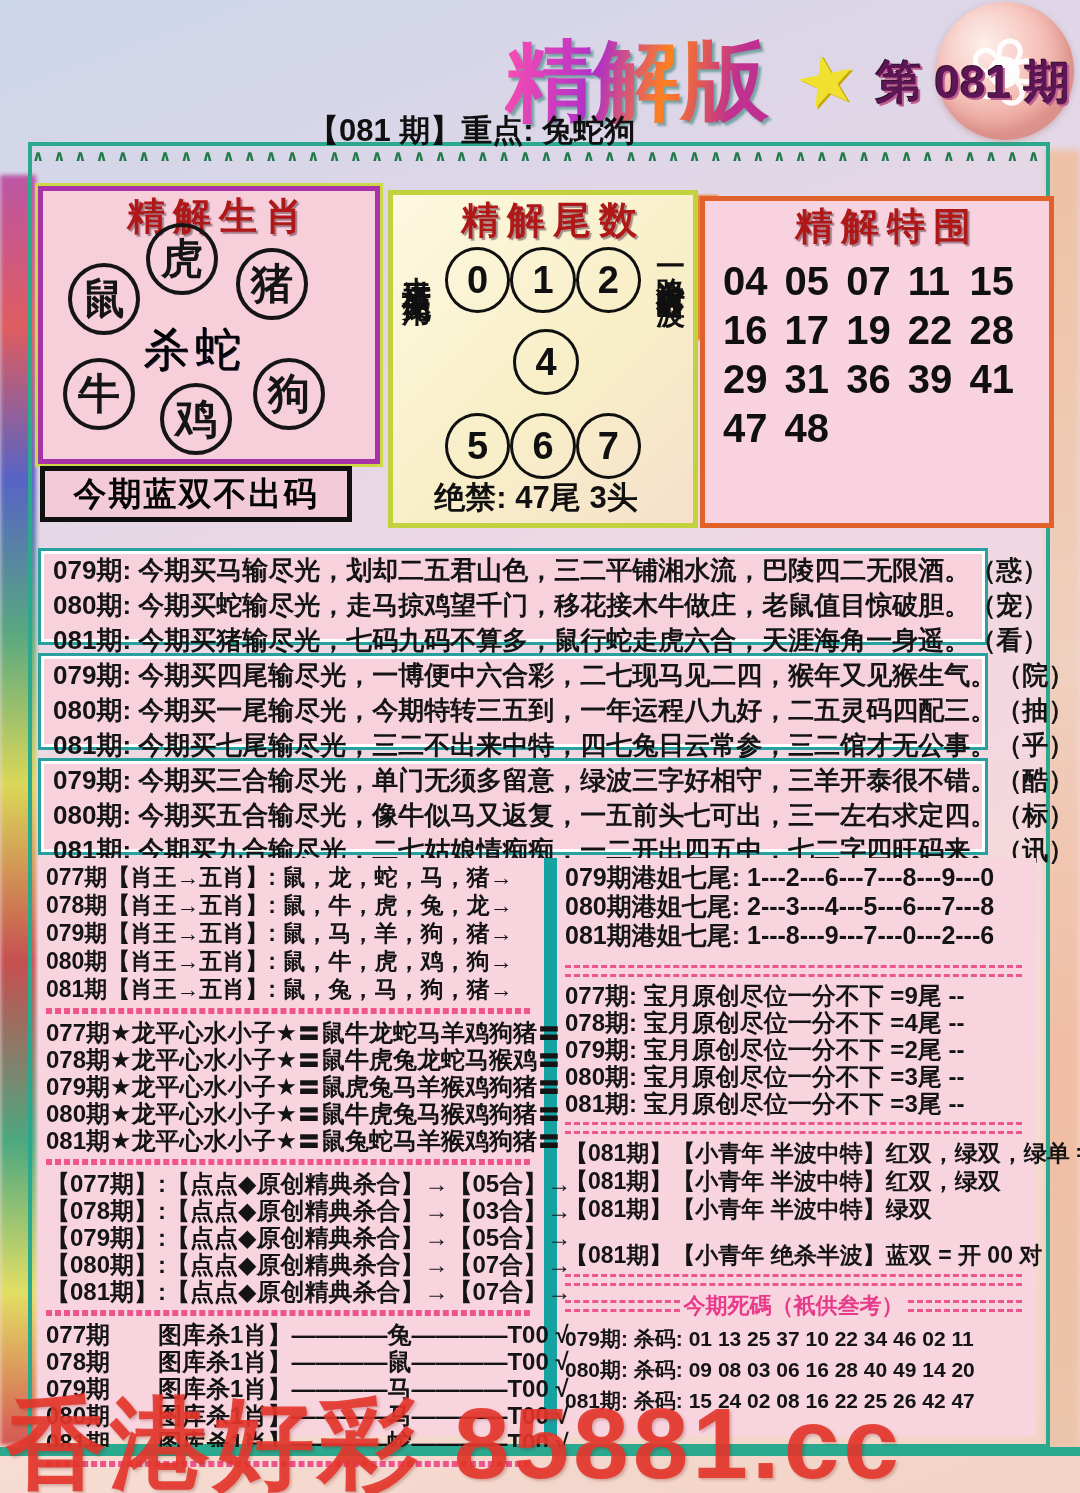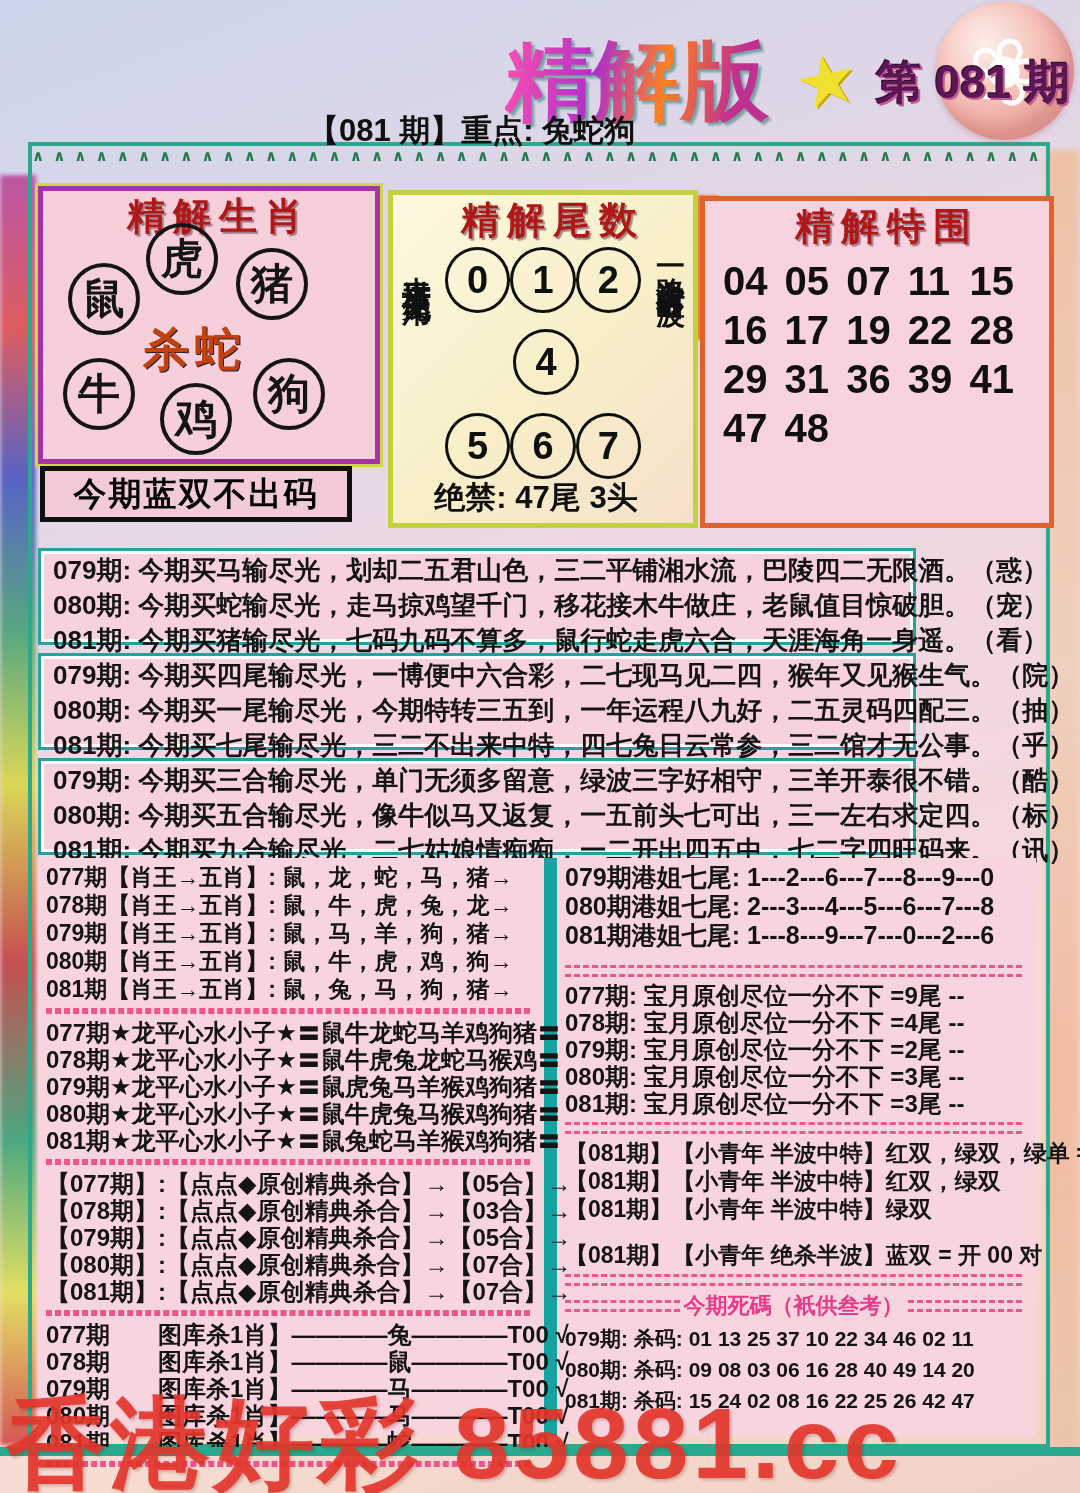--- a/index.html
+++ b/index.html
@@ -35,21 +35,21 @@
   .zigzag::before{content:"∧∧∧∧∧∧∧∧∧∧∧∧∧∧∧∧∧∧∧∧∧∧∧∧∧∧∧∧∧∧∧∧∧∧∧∧∧∧∧∧∧∧∧∧∧∧∧∧∧∧∧∧∧∧∧∧∧∧∧∧";}
 
   .cal-title{font-size:38px;font-weight:bold;color:#b01818;text-align:center;letter-spacing:8px;
     text-shadow:2px 2px 1px rgba(80,40,60,.5);font-family:"Liberation Serif","DejaVu Serif",serif;margin-left:20px;}
 
   
   .zodiac-box{position:absolute;left:38px;top:186px;width:332px;height:268px;border:5px solid #a832a8;
     box-shadow:0 0 0 3px #cdd848;background:#f6cfdb;z-index:3;}
   .zcircle{position:absolute;width:64px;height:64px;border:4px solid #151515;border-radius:50%;
     display:flex;align-items:center;justify-content:center;font-size:42px;font-weight:bold;color:#151515;}
-  .kill-label{position:absolute;left:100px;top:128px;font-size:46px;font-weight:bold;color:#c2410c;letter-spacing:6px;
+  .kill-label{position:absolute;left:100px;top:128px;font-size:46px;font-weight:normal;color:#000000;letter-spacing:6px;
     text-shadow:1px 1px 0 #202040;}
   .blue-note{position:absolute;left:40px;top:466px;width:302px;height:46px;border:5px solid #101010;background:#f3cbd8;
     display:flex;align-items:center;justify-content:center;font-size:33px;font-weight:bold;color:#050505;z-index:3;letter-spacing:2px;}
 
   
   .tail-box{position:absolute;left:388px;top:190px;width:300px;height:328px;border:5px solid #c2d23e;
     background:linear-gradient(135deg,#fdf8e0,#f8efc8 55%,#f6e0cc);z-index:3;}
   .vtext{position:absolute;writing-mode:vertical-rl;font-size:29px;font-weight:bold;color:#101010;letter-spacing:4px;}
   .vleft{left:4px;top:58px;}
   .vright{right:2px;top:56px;}
@@ -61,21 +61,21 @@
   .tmid{position:absolute;left:120px;top:134px;}
   .ban-note{position:absolute;left:0;right:14px;bottom:4px;text-align:center;font-size:31px;font-weight:bold;color:#101010;}
 
   
   .special-box{position:absolute;left:700px;top:196px;width:344px;height:322px;border:5px solid #e0622a;background:#f8d2de;z-index:3;}
   .num-grid{position:absolute;left:18px;top:58px;width:308px;display:grid;grid-template-columns:repeat(5,1fr);row-gap:4px;}
   .num-grid span{font-size:40px;font-weight:bold;color:#101010;text-align:left;}
   .banker-note{position:absolute;left:12px;bottom:10px;font-size:29px;font-weight:bold;color:#101010;}
 
   
-  .poem{position:absolute;left:38px;width:878px;height:97px;border:3px solid #28a0a0;background:#f7d2dd;
+  .poem{position:absolute;left:38px;width:950px;height:97px;border:3px solid #28a0a0;background:#f7d2dd;
     box-shadow:inset 0 0 0 3px #ffffff;z-index:3;padding:2px 0;box-sizing:border-box;
     display:flex;flex-direction:column;justify-content:space-around;}
   .poem .row{font-size:26px;font-weight:bold;color:#141414;padding:0 12px;white-space:nowrap;}
   .p1{top:548px;} .p2{top:653px;} .p3{top:758px;}
 
   
   .bottom{position:absolute;left:38px;top:858px;width:998px;height:578px;background:#f8d4df;z-index:3;}
   .divider{position:absolute;left:506px;top:0;width:13px;height:578px;background:#17a2a2;}
   .col{position:absolute;top:0;height:578px;display:flex;flex-direction:column;padding:5px 12px 0 8px;box-sizing:border-box;}
   .col-left{left:0;width:506px;}

